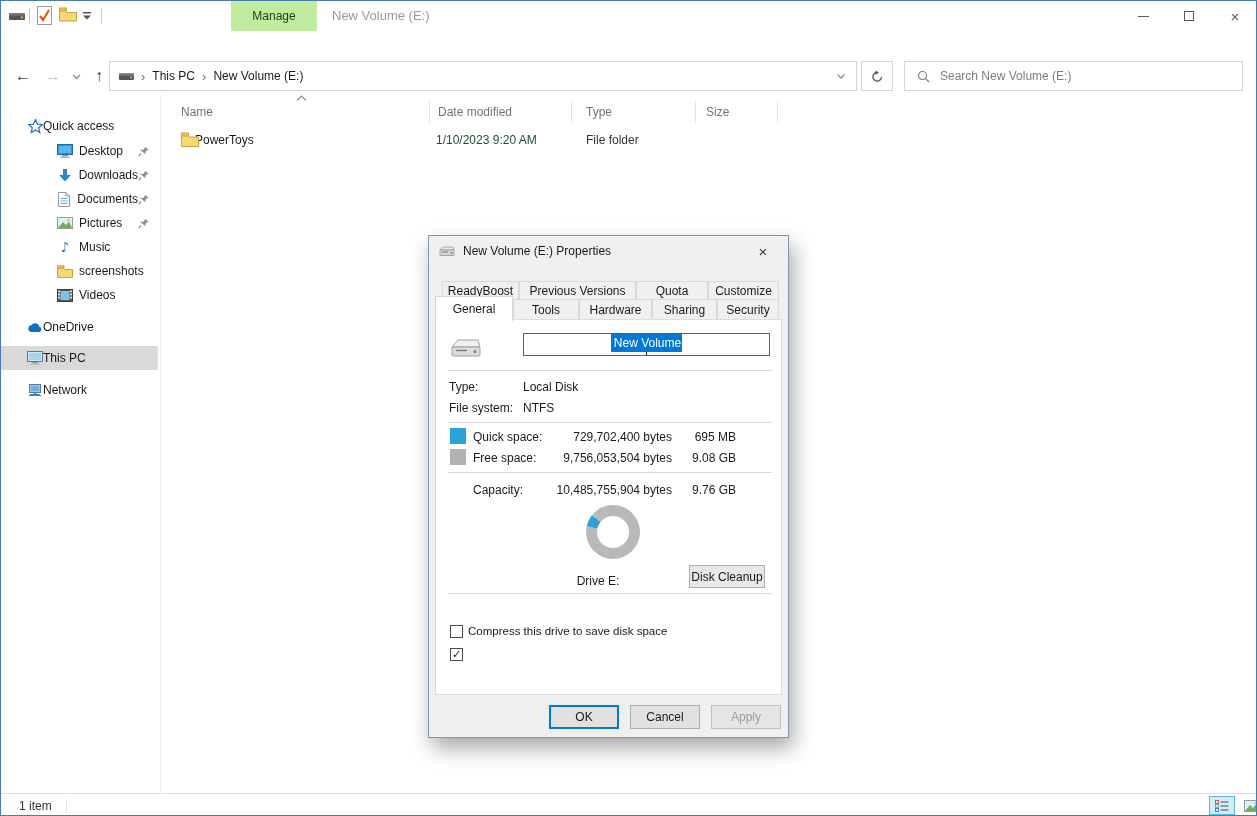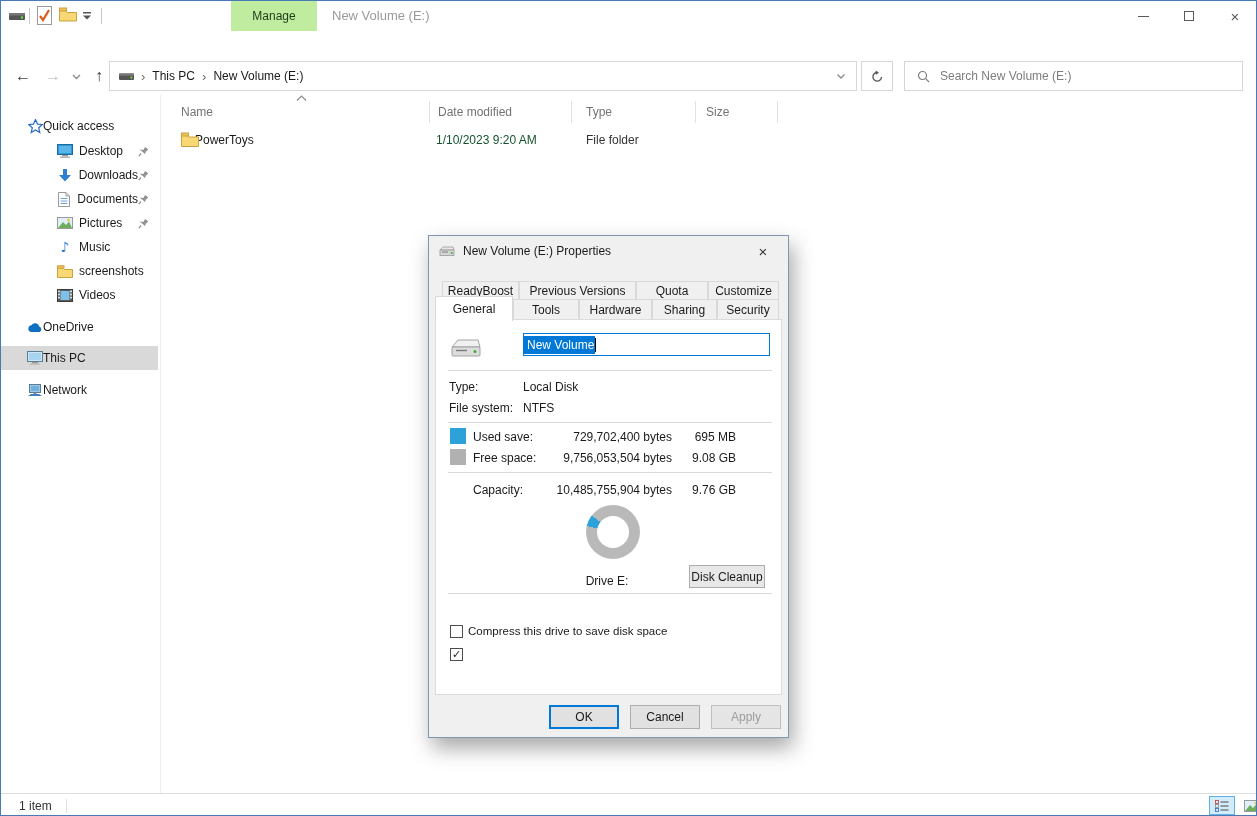--- a/index.html
+++ b/index.html
@@ -85,30 +85,30 @@
     font-size:15px; color:#333; }
   .tab { position:absolute; border:1px solid #d9d9d9; background:#f0f0f0; font-size:12px;
     display:flex; align-items:center; justify-content:center; color:#1a1a1a; }
   .tab.back { top:45px; height:19px; border-bottom:none; }
   .tab.front { top:63px; height:21px; }
   .tab.active { top:60px; height:25px; background:#fff; border-bottom:none; z-index:3; }
   .dlg-page { left:6px; top:83px; width:347px; height:376px; background:#fff; border:1px solid #dcdcdc; z-index:2; }
 
   .drive-big { left:14px; top:18px; }
   .vol-input { left:87px; top:13px; width:247px; height:23px; background:#fff; border:1px solid #0078d7;
-    display:flex; align-items:center; font-size:12px; }
+    display:flex; align-items:center; font-size:12px;flex-direction:column; }
   .vol-sel { background:#0078d7; color:#fff; padding:2px 1px 2px 3px; }
   .vol-caret { width:1px; height:14px; background:#000; }
   .hr { left:12px; width:324px; height:1px; background:#d9d9d9; }
   .fld { font-size:12px; color:#1a1a1a; }
   .lgd { width:16px; height:16px; }
   .num { text-align:right; }
   .donut { left:150px; top:185px; width:54px; height:54px; border-radius:50%; }
   .donut-hole { left:161px; top:196px; width:32px; height:32px; border-radius:50%; background:#fff; }
-  .drive-lbl { left:133px; top:254px; width:76px; text-align:center; font-size:12px; }
+  .drive-lbl { left:124px; top:254px; width:76px; text-align:center; font-size:12px; }
   .btn { display:flex; align-items:center; justify-content:center; font-size:12px; color:#1a1a1a;
     background:#e1e1e1; border:1px solid #adadad; }
   .cleanup-btn { left:253px; top:245px; width:76px; height:23px; background:#e8e8e8; }
   .checkbox { left:14px; width:13px; height:13px; border:1px solid #4d4d4d; background:#fff; position:absolute; }
   .checkbox.checked::after { content:"✓"; font-family:"DejaVu Sans",sans-serif; font-size:11px; color:#222;
     position:absolute; left:1px; top:-1px; }
   .cb-lbl { left:32px; font-size:11.5px; color:#1a1a1a; }
   .dlg-btn { position:absolute; top:469px; width:70px; height:24px; }
   .ok-btn { left:120px; border:2px solid #0078d7; }
   .cancel-btn { left:201px; }
@@ -445,21 +445,21 @@
       <div class="abs hr" style="top:50px"></div>
 
       <span class="abs fld" style="left:13px;top:60px">Type:</span>
       <span class="abs fld" style="left:87px;top:60px">Local Disk</span>
       <span class="abs fld" style="left:13px;top:81px">File system:</span>
       <span class="abs fld" style="left:87px;top:81px">NTFS</span>
 
       <div class="abs hr" style="top:102px"></div>
 
       <span class="abs lgd" style="left:14px;top:108px;background:#2da2d9"></span>
-      <span class="abs fld" style="left:37px;top:110px">Used save:</span>
+      <span class="abs fld" style="left:37px;top:110px">Quick space:</span>
       <span class="abs fld num" style="left:116px;top:110px;width:120px">729,702,400 bytes</span>
       <span class="abs fld num" style="left:244px;top:110px;width:56px">695 MB</span>
 
       <span class="abs lgd" style="left:14px;top:129px;background:#b1b1b1"></span>
       <span class="abs fld" style="left:37px;top:131px">Free space:</span>
       <span class="abs fld num" style="left:116px;top:131px;width:120px">9,756,053,504 bytes</span>
       <span class="abs fld num" style="left:244px;top:131px;width:56px">9.08 GB</span>
 
       <div class="abs hr" style="top:152px"></div>
 

